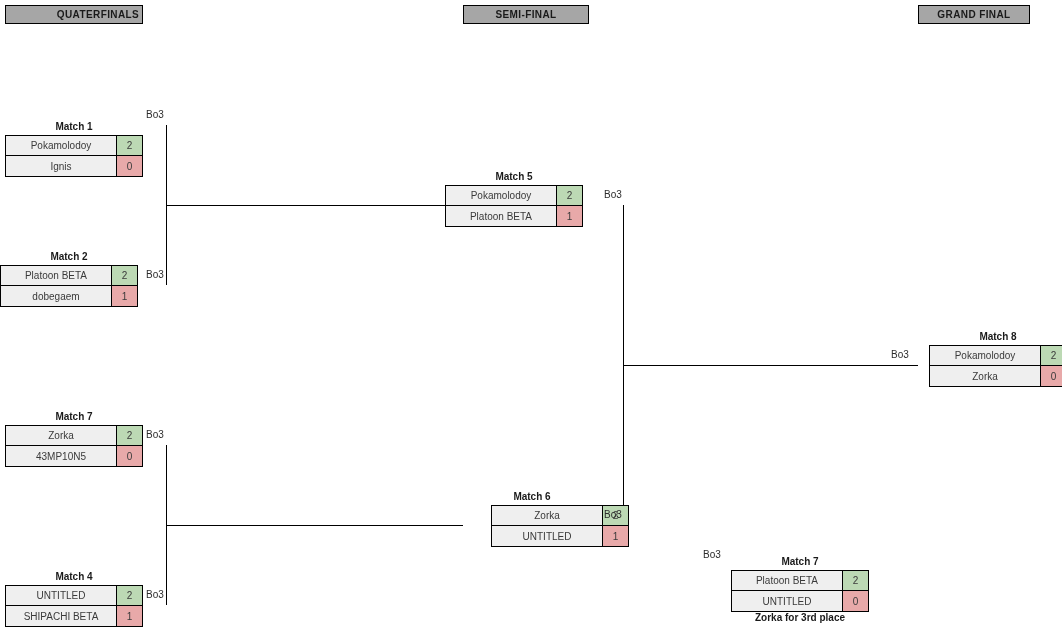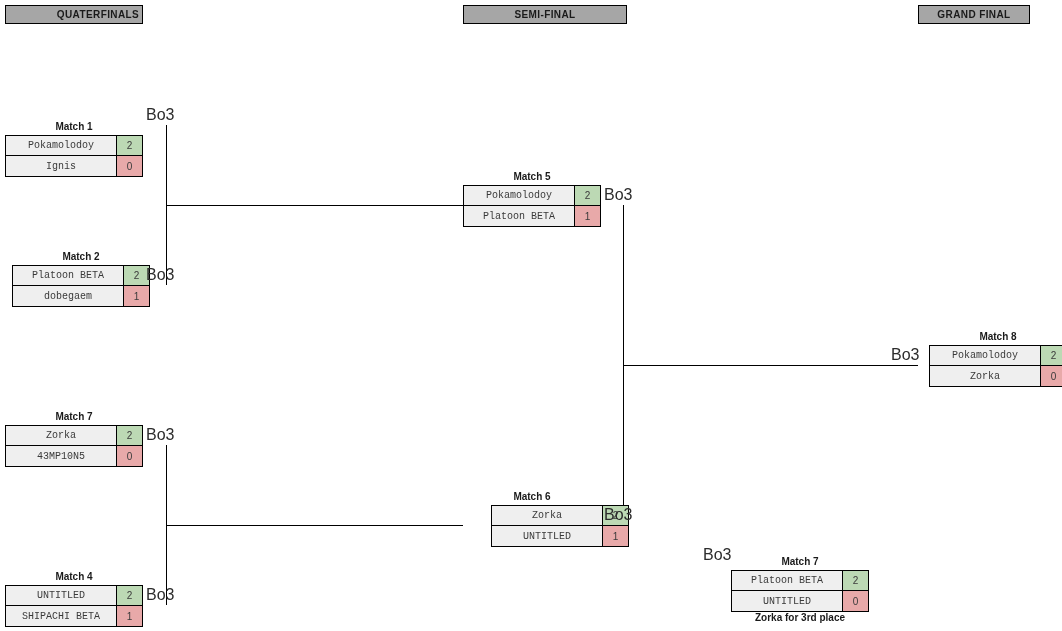--- a/index.html
+++ b/index.html
@@ -24,21 +24,21 @@
     box-sizing: border-box;
     display: flex;
     align-items: center;
     justify-content: center;
     font-size: 10px;
     font-weight: bold;
     letter-spacing: 0.4px;
     color: #1a1a1a;
   }
   #hdr-qf { left: 5px;   top: 5px; width: 138px; padding-left: 48px; }
-  #hdr-sf { left: 463px; top: 5px; width: 164px; }
+  #hdr-sf { left: 463px; top: 5px; width: 126px; }
   #hdr-gf { left: 918px; top: 5px; width: 112px; }
 
   
   .match {
     position: absolute;
     width: 138px;
   }
   .match-title {
     position: absolute;
     left: 0;
@@ -78,39 +78,38 @@
     background: #efefef;
     display: flex;
     align-items: center;
     justify-content: center;
     font-size: 10px;
     color: #3a3a3a;
     border-right: 1px solid #000000;
     box-sizing: border-box;
     overflow: hidden;
     white-space: nowrap;
-    font-family: Liberation Mono, monospace;
   }
   .score {
     width: 25px;
     flex: 0 0 25px;
     display: flex;
     align-items: center;
     justify-content: center;
     font-size: 10px;
     color: #3a3a3a;
     box-sizing: border-box;
   }
   .score.win  { background: #bcd9b4; }
   .score.lose { background: #e8a9a9; }
 
   
   .bo3 {
     position: absolute;
-    font-size: 16px;
+    font-size: 10px;
     color: #2c2c2c;
     white-space: nowrap;
     line-height: 12px;
   }
 
   
   .line-h {
     position: absolute;
     height: 0;
     border-top: 1px solid #000000;
@@ -151,21 +150,21 @@
       <div class="score win">2</div>
     </div>
     <div class="row">
       <div class="team">Ignis</div>
       <div class="score lose">0</div>
     </div>
   </div>
 </div>
 <div class="bo3" style="left:146px; top:109px;">Bo3</div>
 
-<div class="match" id="match-2" style="left:12px; top:265px;border-radius:11px;">
+<div class="match" id="match-2" style="left:0; top:265px;border-radius:11px;">
   <div class="match-title">Match 2</div>
   <div class="match-table">
     <div class="row top">
       <div class="team">Platoon BETA</div>
       <div class="score win">2</div>
     </div>
     <div class="row">
       <div class="team">dobegaem</div>
       <div class="score lose">1</div>
     </div>
@@ -196,21 +195,21 @@
       <div class="score win">2</div>
     </div>
     <div class="row">
       <div class="team">SHIPACHI BETA</div>
       <div class="score lose">1</div>
     </div>
   </div>
 </div>
 <div class="bo3" style="left:146px; top:589px;">Bo3</div>
 
-<div class="match" id="match-5" style="left:463px; top:185px;">
+<div class="match" id="match-5" style="left:445px; top:185px;">
   <div class="match-title">Match 5</div>
   <div class="match-table">
     <div class="row top">
       <div class="team">Pokamolodoy</div>
       <div class="score win">2</div>
     </div>
     <div class="row">
       <div class="team">Platoon BETA</div>
       <div class="score lose">1</div>
     </div>

